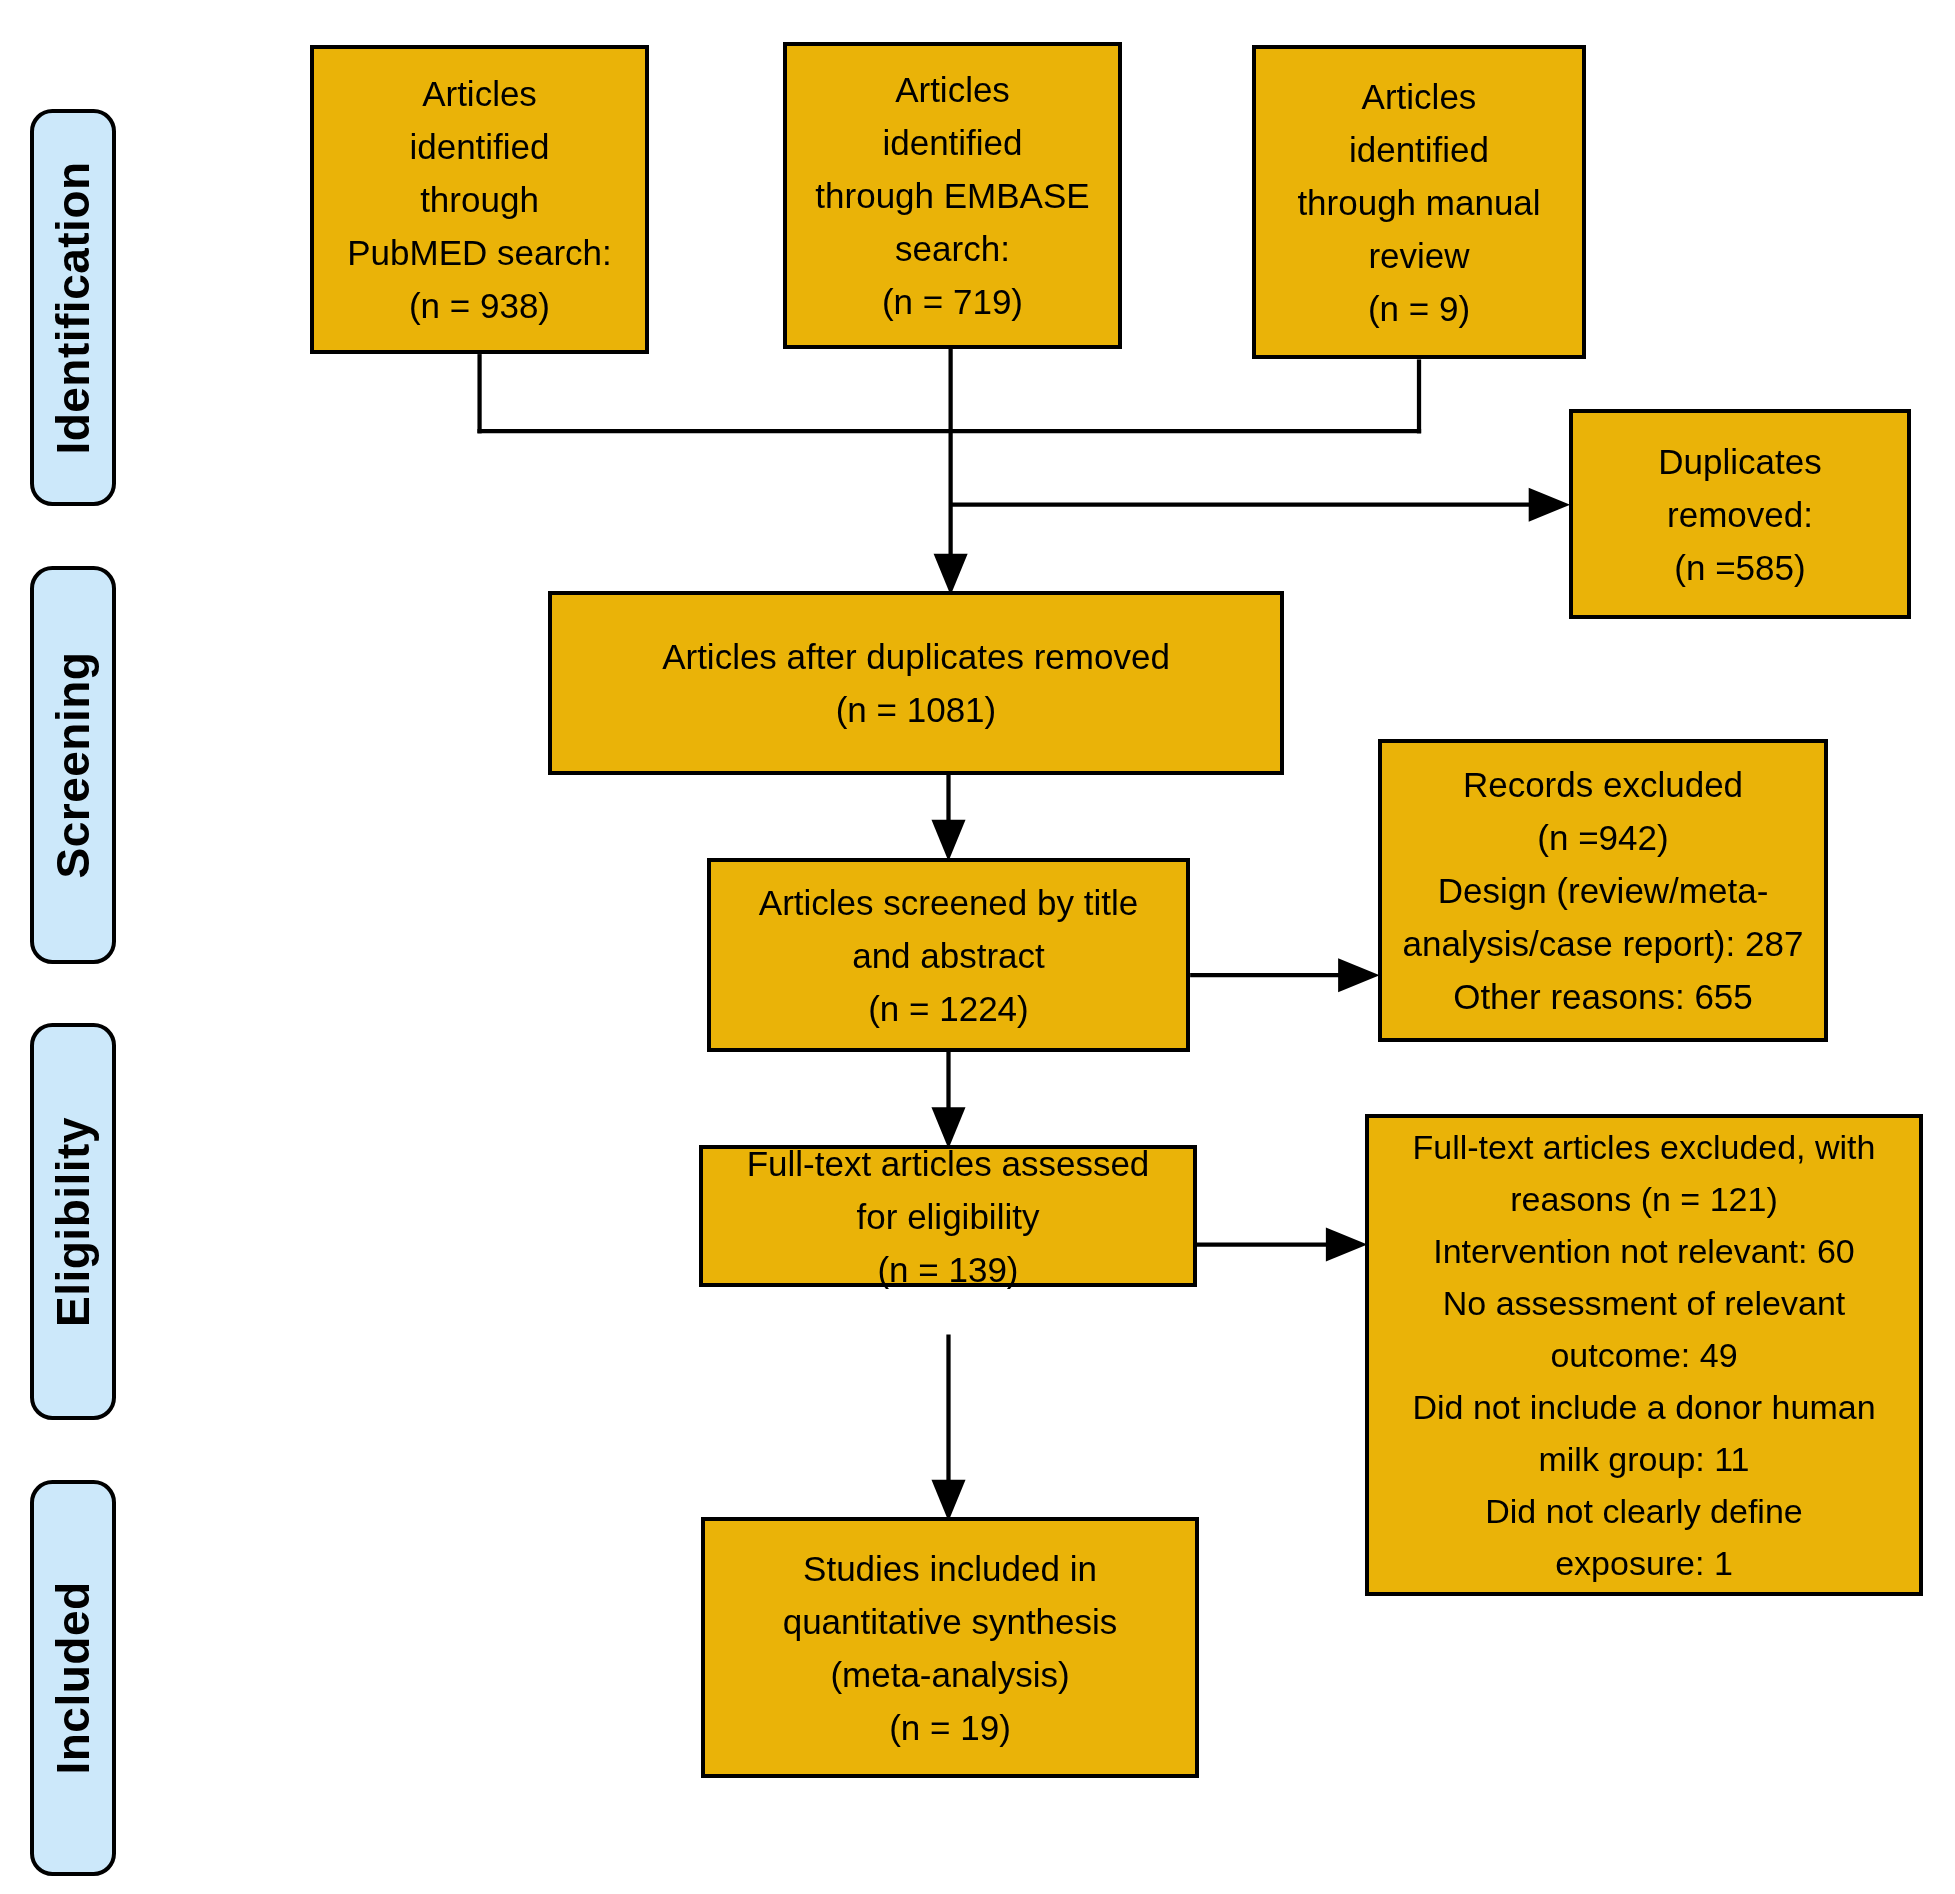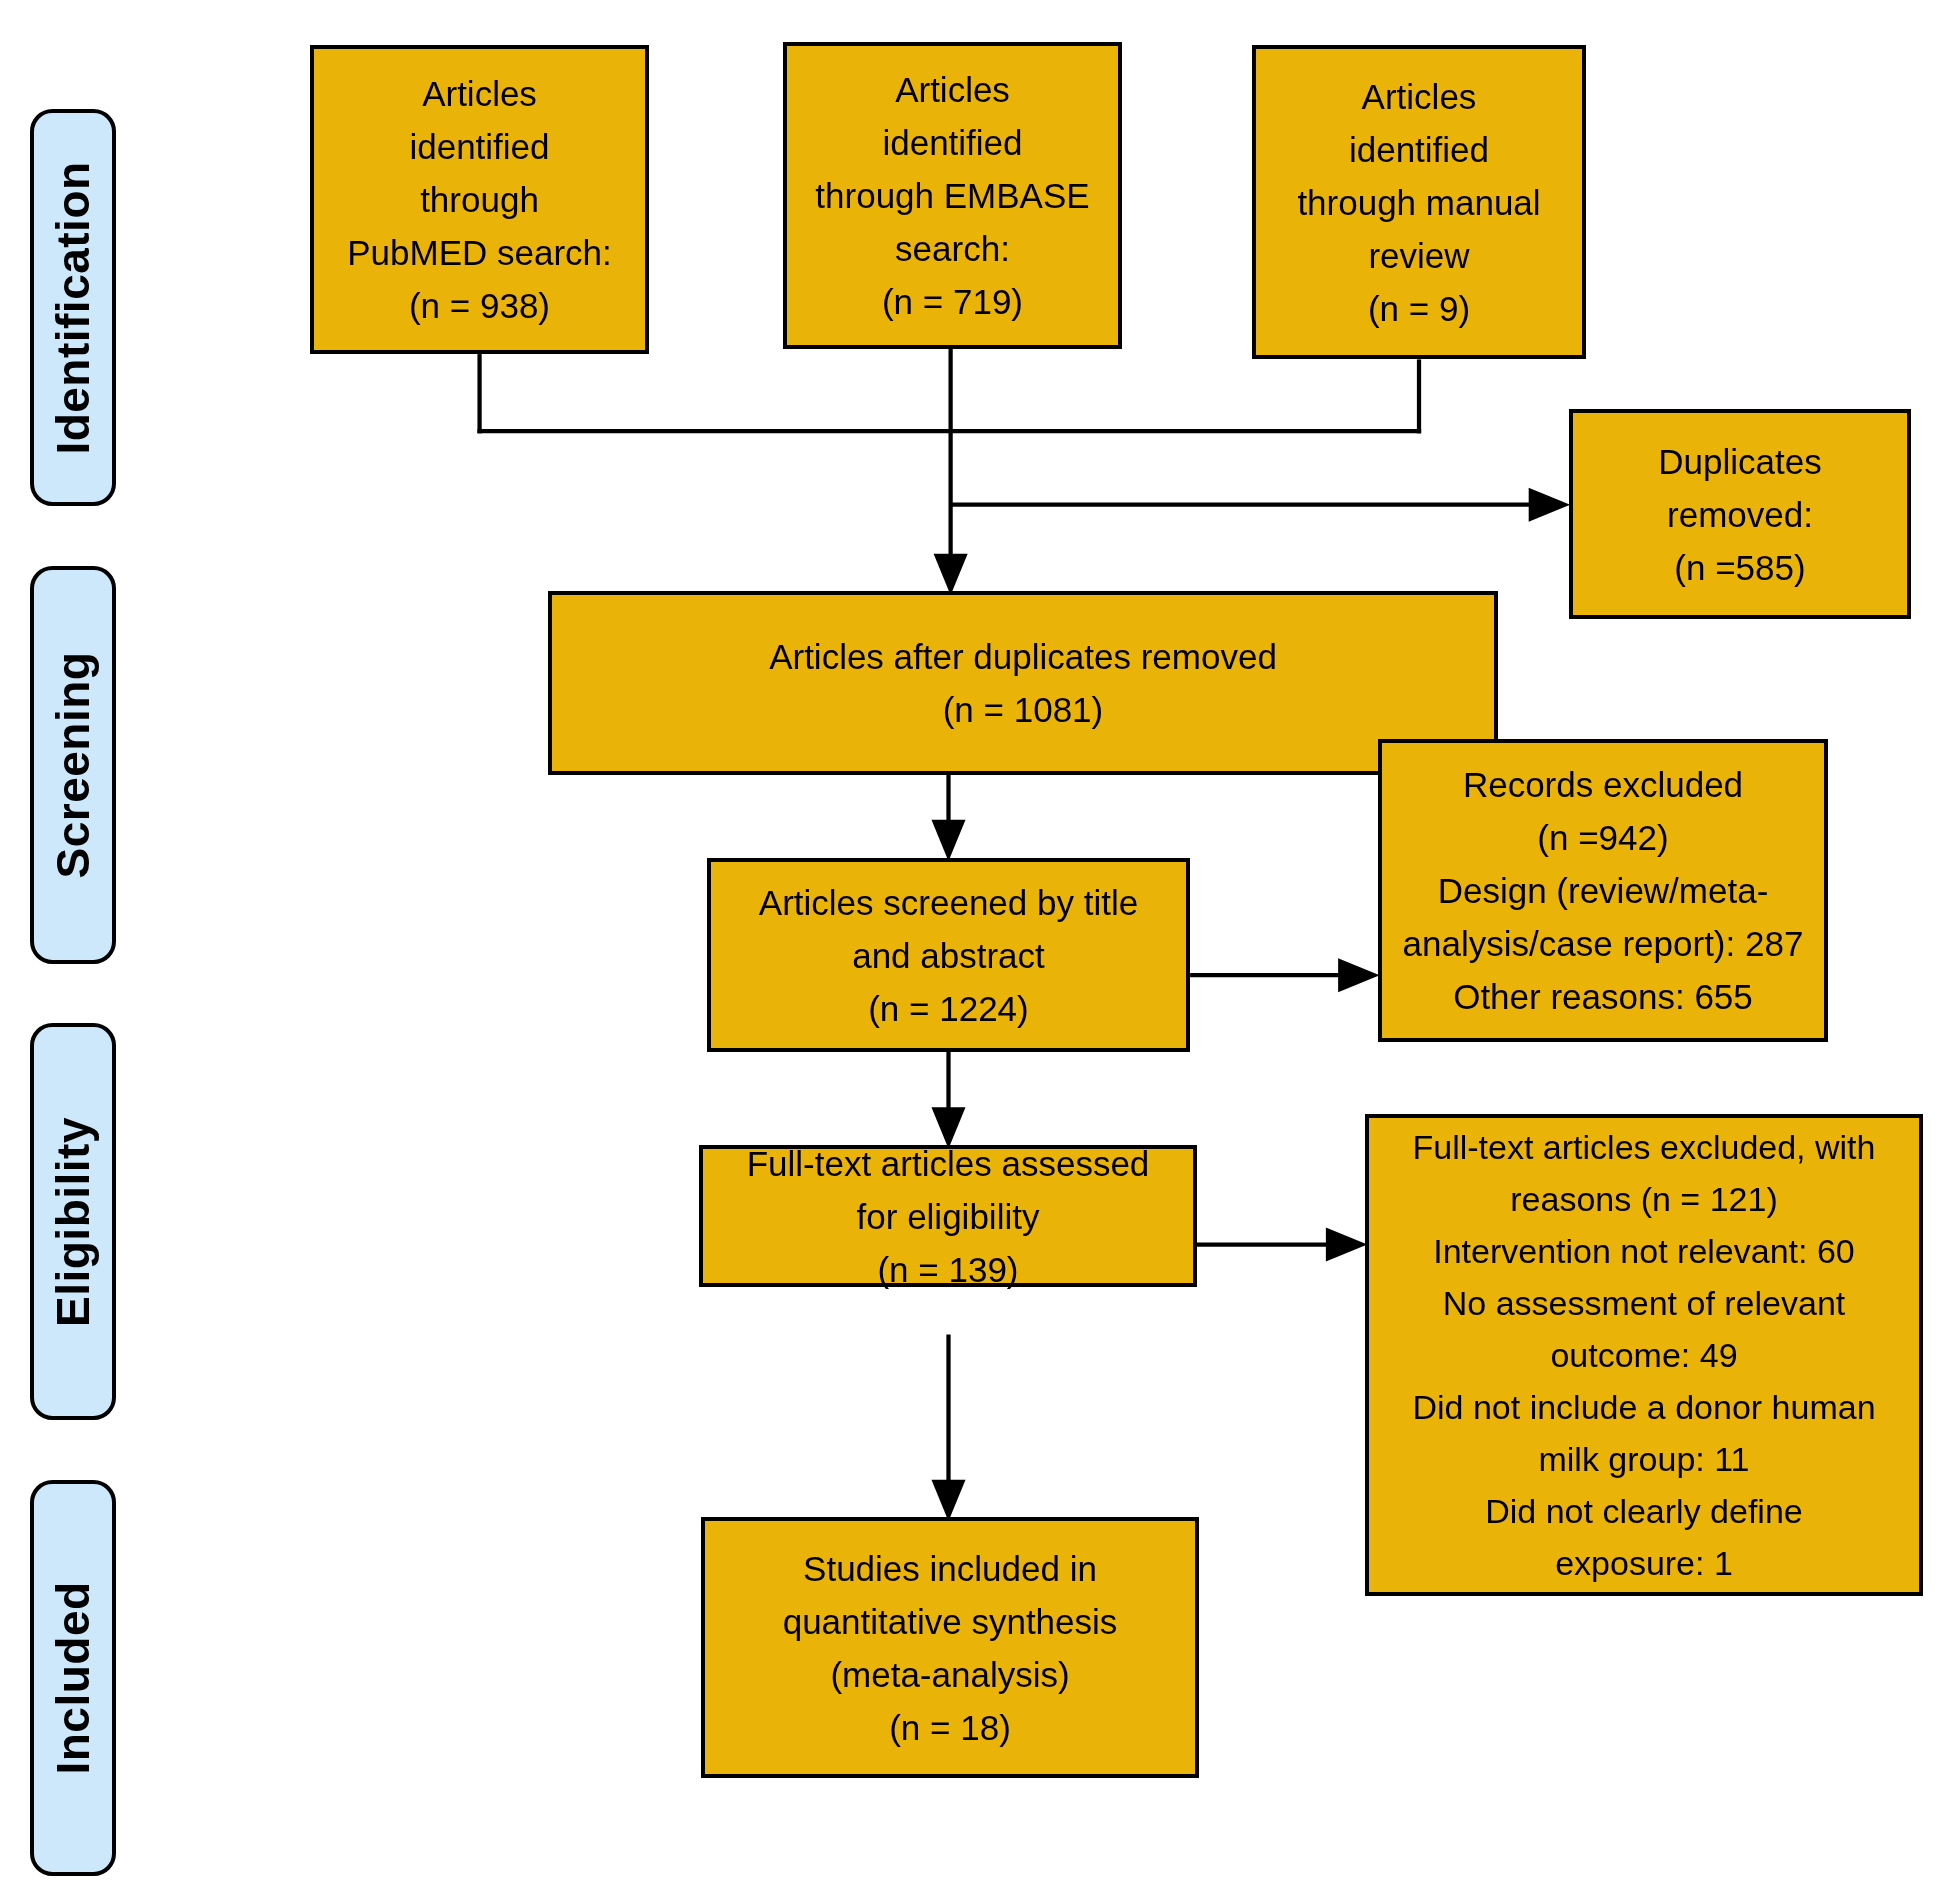--- a/index.html
+++ b/index.html
@@ -121,21 +121,21 @@
 review
 (n = 9)</div>
 </div>
 
 <div class="fbox" style="left:1569px;top:409px;width:342px;height:210px;">
   <div class="btxt">Duplicates
 removed:
 (n =585)</div>
 </div>
 
-<div class="fbox" style="left:548px;top:591px;width:950px;height:184px;">
+<div class="fbox" style="left:548px;top:591px;width:736px;height:184px;">
   <div class="btxt">Articles after duplicates removed
 (n = 1081)</div>
 </div>
 <div class="fbox" style="left:707px;top:858px;width:483px;height:194px;">
   <div class="btxt">Articles screened by title
 and abstract
 (n = 1224)</div>
 </div>
 <div class="fbox" style="left:1378px;top:739px;width:450px;height:303px;">
   <div class="btxt">Records excluded
@@ -159,15 +159,15 @@
 Did not include a donor human
 milk group: 11
 Did not clearly define
 exposure: 1</div>
 </div>
 
 <div class="fbox" style="left:701px;top:1517px;width:498px;height:261px;">
   <div class="btxt">Studies included in
 quantitative synthesis
 (meta-analysis)
-(n = 18)</div>
+(n = 19)</div>
 </div>
 
 
 </body></html>

